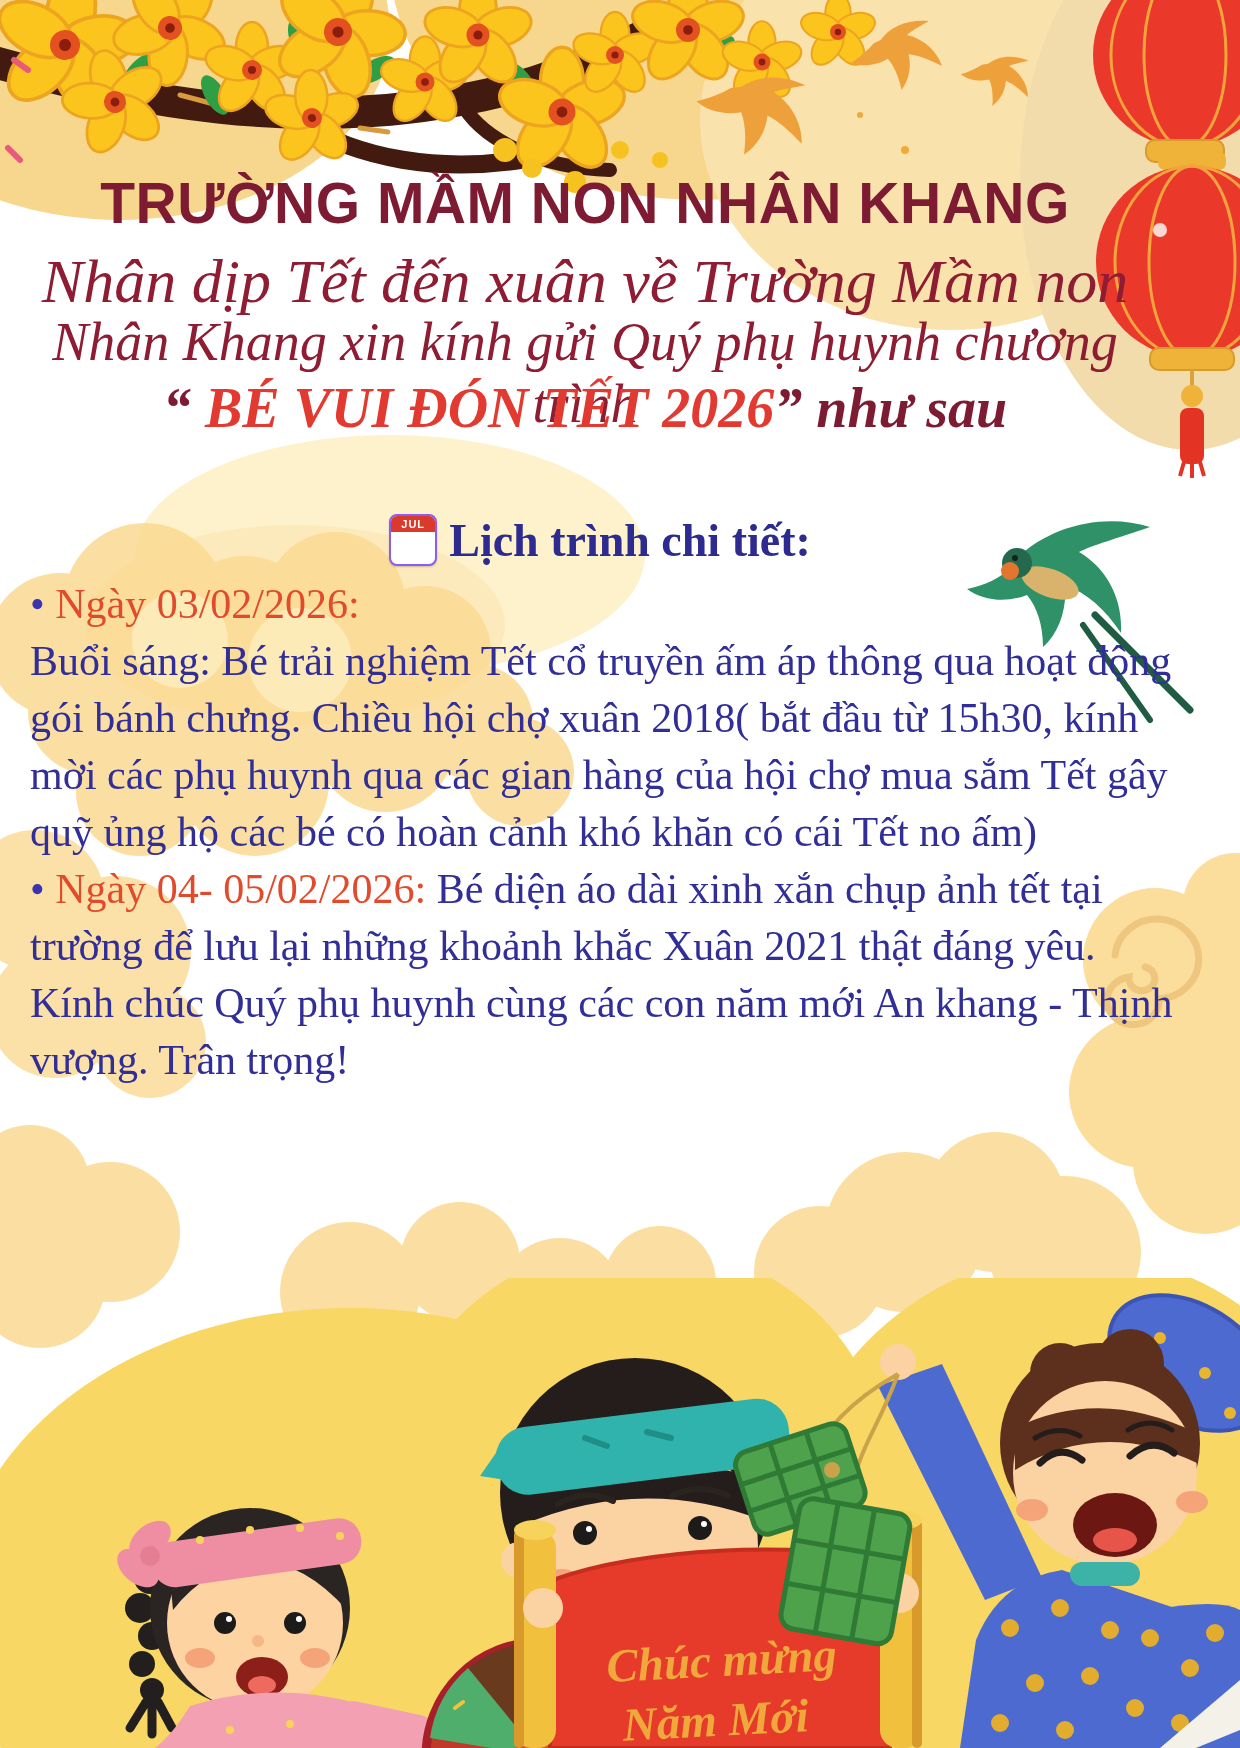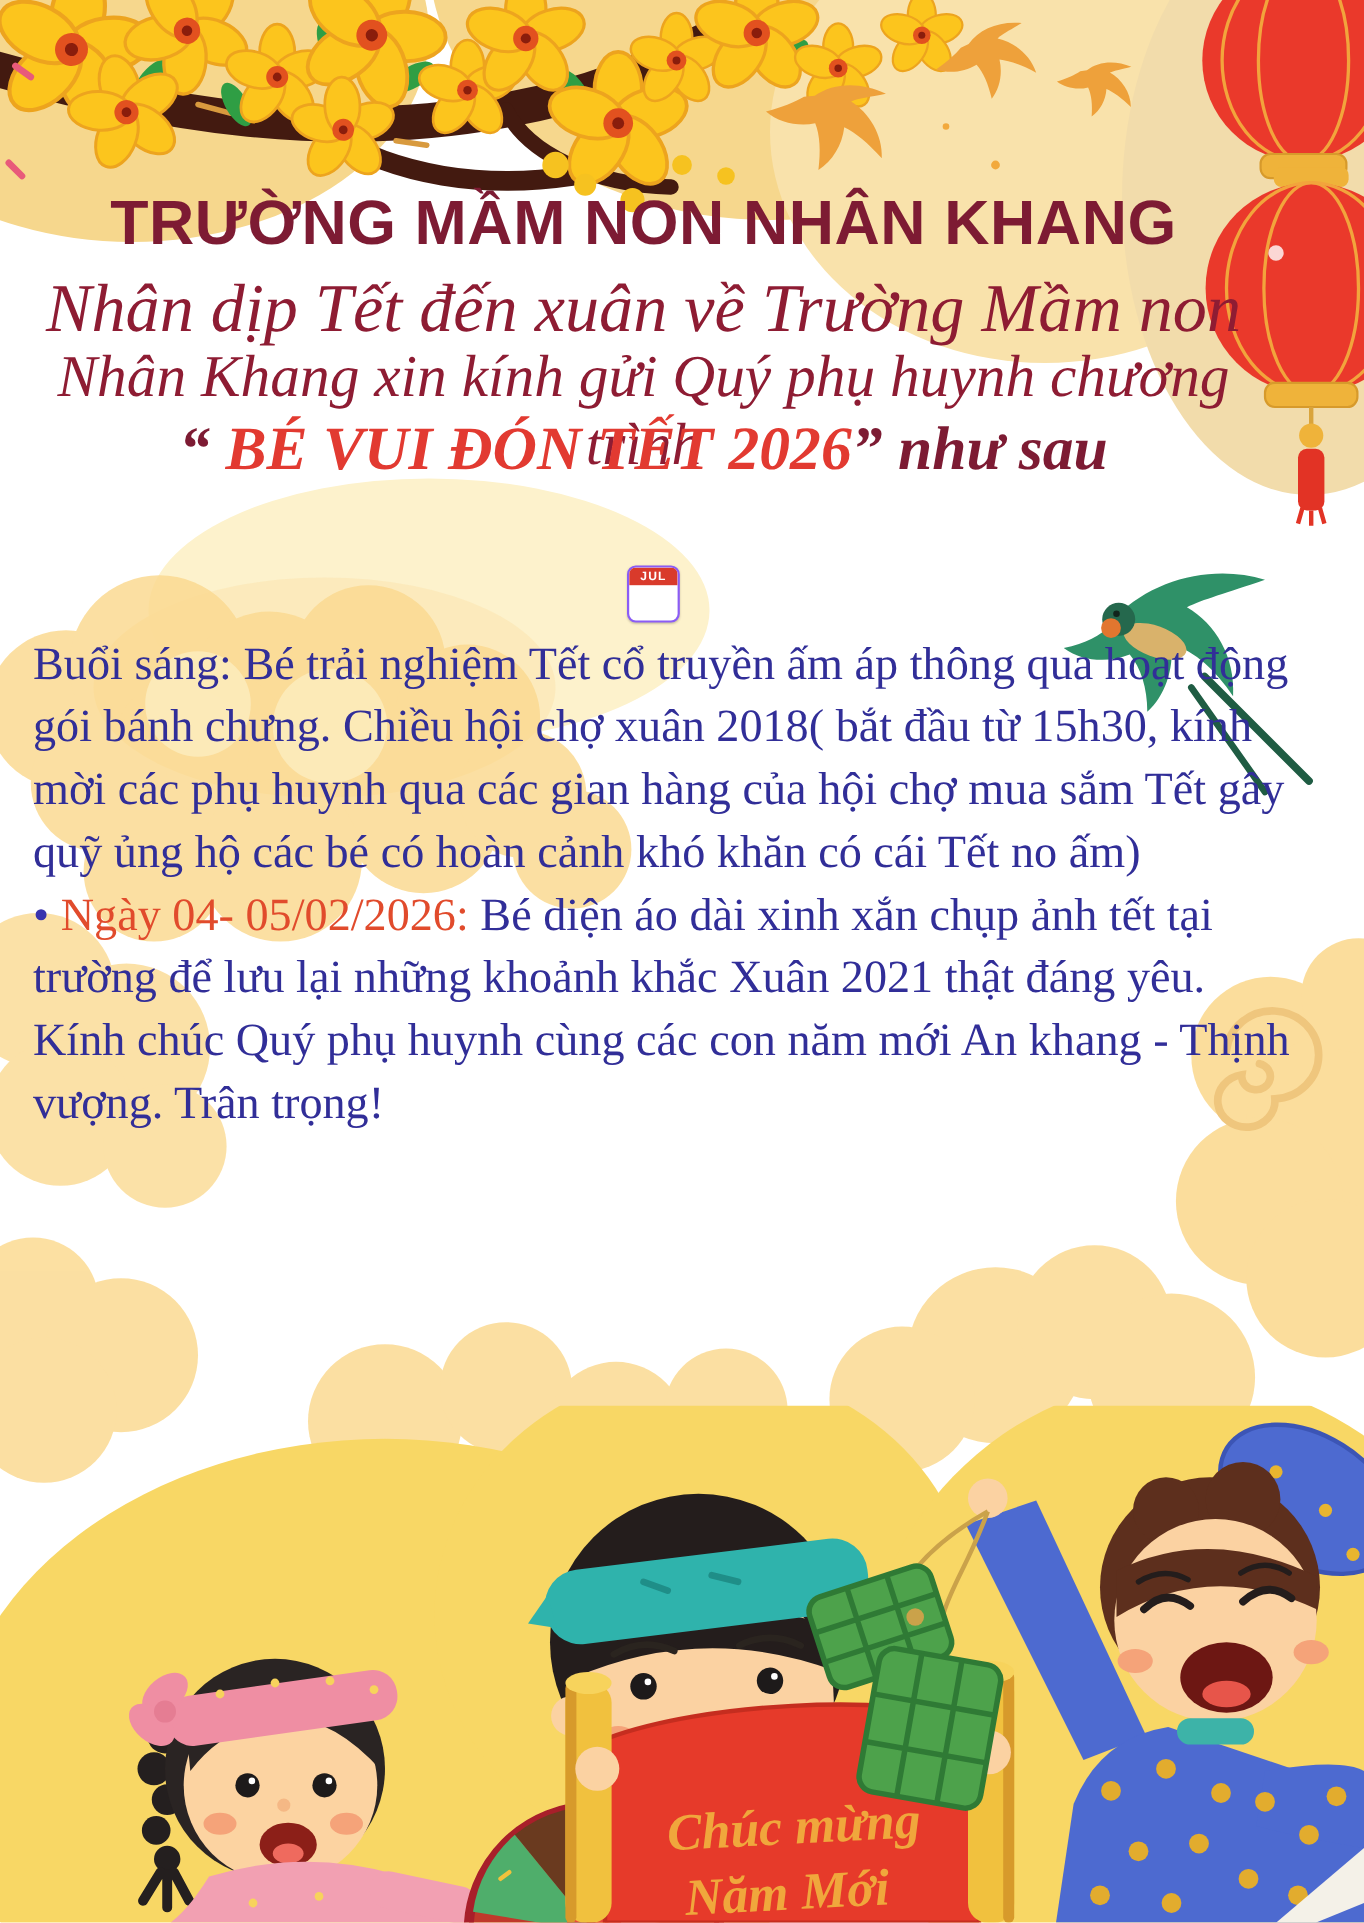--- a/index.html
+++ b/index.html
@@ -350,25 +350,26 @@
 
     <div class="hdr school-name">TRƯỜNG MẦM NON NHÂN KHANG</div>
 
     <div class="hdr intro1">Nhân dịp Tết đến xuân về Trường Mầm non</div>
 
     <div class="hdr intro2">Nhân Khang xin kính gửi Quý phụ huynh chương trình</div>
 
     <div class="hdr program"><span>“ </span><span class="pname">BÉ VUI ĐÓN TẾT 2026</span><span>”</span><span> như sau</span></div>
 
     <div class="sched-head">
-      <span class="cal"><span class="cal-top">JUL</span><span class="cal-day">17</span></span>
+      <span class="cal"><span class="cal-top">JUL</span><span class="cal-day">17</span></span><span>Lịch trình chi tiết:</span>
     </div>
 
     <div class="body-block">
 
+      <p><span class="bullet">•</span><span> </span><span class="date-red">Ngày 03/02/2026:</span></p>
 
       <p class="navy">Buổi sáng: Bé trải nghiệm Tết cổ truyền ấm áp thông qua hoạt động gói bánh chưng. Chiều hội chợ xuân 2018( bắt đầu từ 15h30, kính mời các phụ huynh qua các gian hàng của hội chợ mua sắm Tết gây quỹ ủng hộ các bé có hoàn cảnh khó khăn có cái Tết no ấm)</p>
 
       <p><span class="bullet">•</span><span> </span><span class="date-red">Ngày 04- 05/02/2026:</span><span class="navy"> Bé diện áo dài xinh xắn chụp ảnh tết tại trường để lưu lại những khoảnh khắc Xuân 2021 thật đáng yêu.</span></p>
 
 
       <p class="navy">Kính chúc Quý phụ huynh cùng các con năm mới An khang - Thịnh vượng. Trân trọng!</p>
 
     </div>
   </div>

